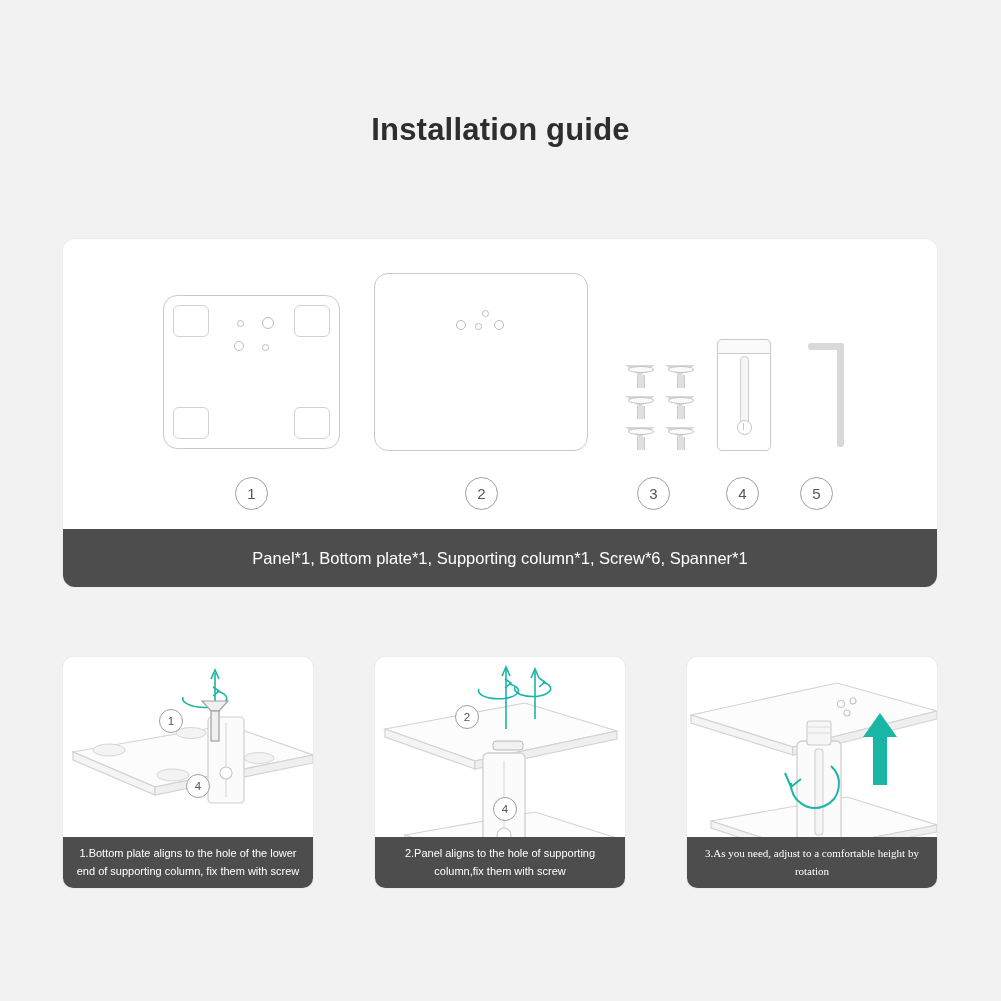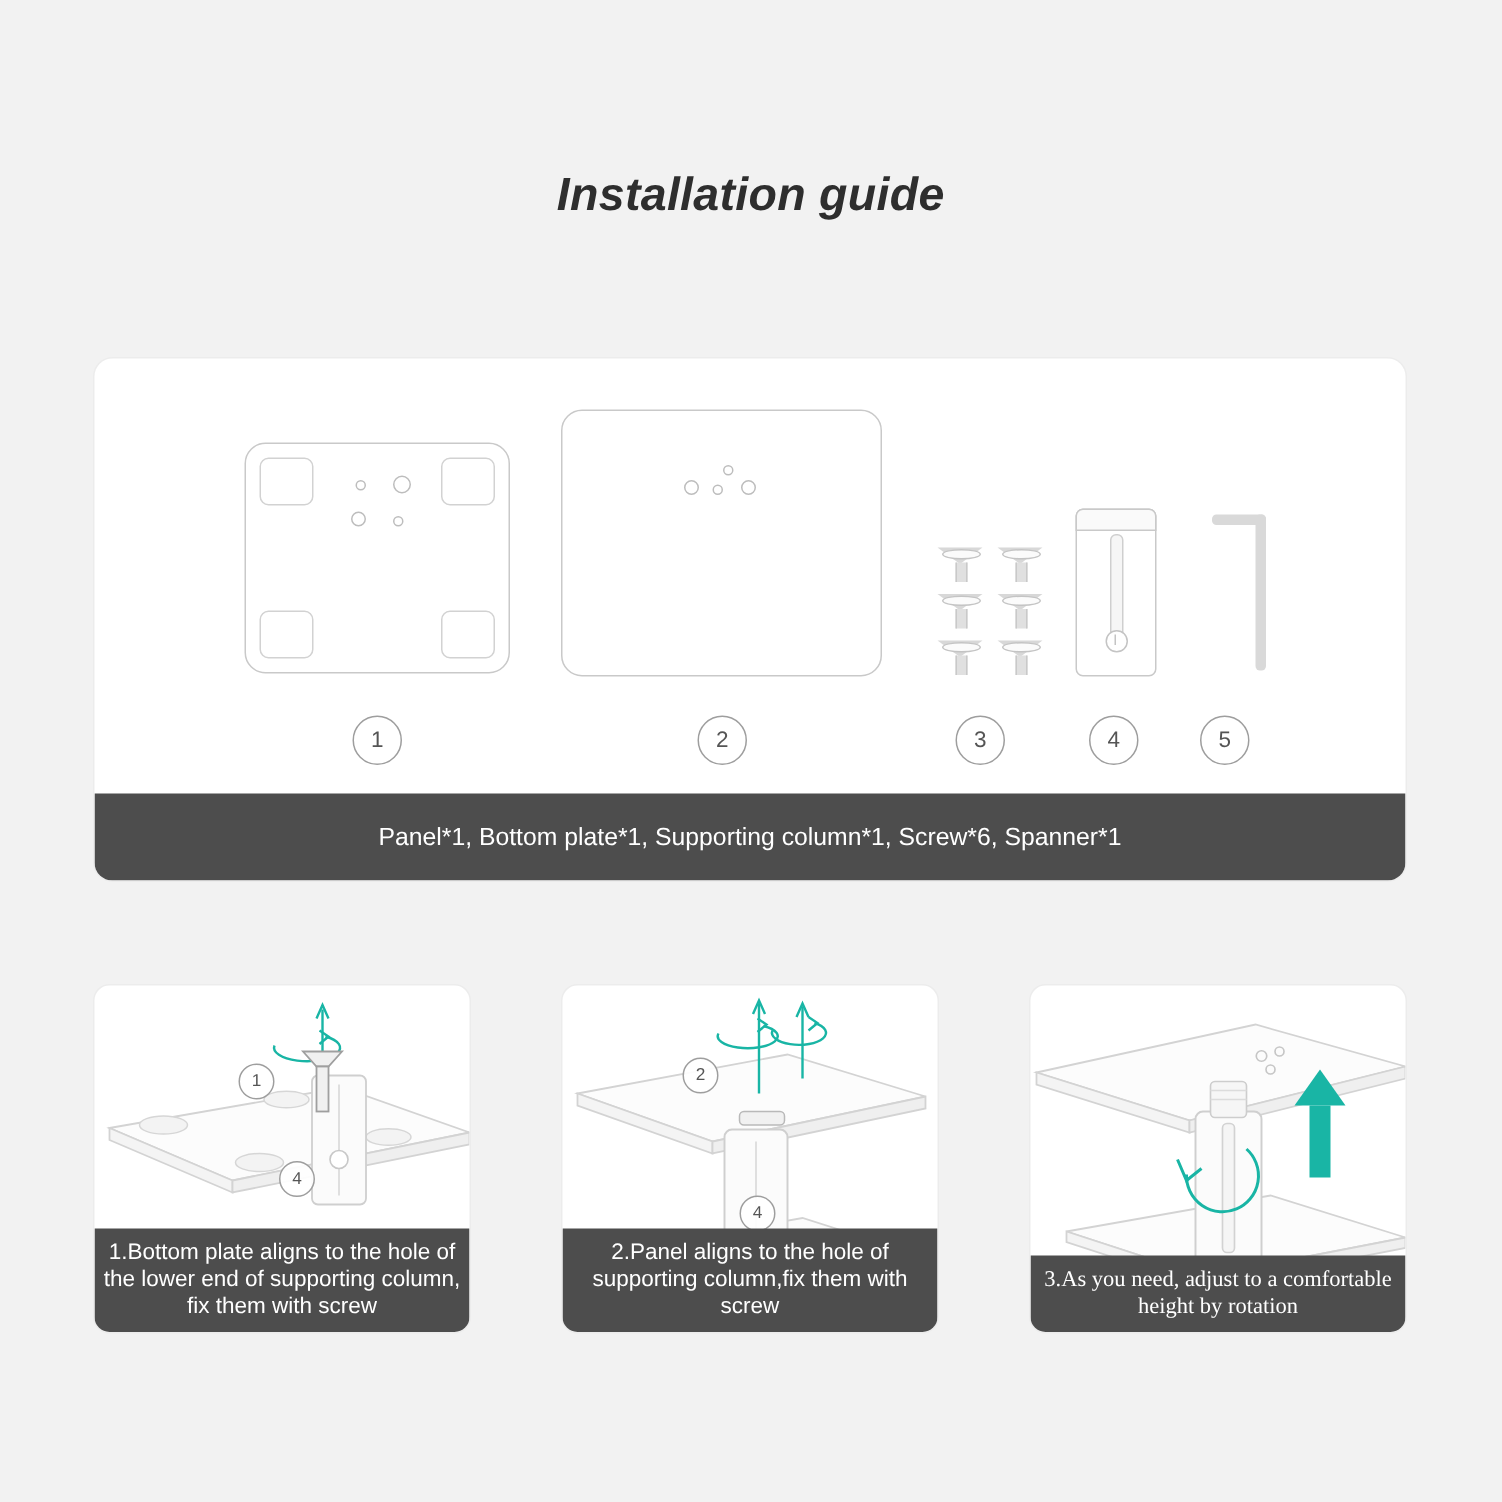--- a/index.html
+++ b/index.html
@@ -21,21 +21,20 @@
   .title {
     position: absolute;
     top: 112px;
     left: 0;
     width: 1001px;
     text-align: center;
     font-size: 31px;
     font-weight: bold;
     color: #2e2e2e;
     letter-spacing: 0.2px;
-    font-style: italic;
   }
 
   
   .parts-card {
     position: absolute;
     left: 63px;
     top: 239px;
     width: 874px;
     height: 348px;
     background: #ffffff;
@@ -246,21 +245,21 @@
     width: 250px;
     height: 231px;
   }
   .step-caption {
     position: absolute;
     left: 0;
     bottom: 0;
     width: 250px;
     background: #4d4d4d;
     color: #ffffff;
-    font-size: 15px;
+    font-size: 11px;
     line-height: 18px;
     text-align: center;
     padding: 7px 6px 8px 6px;
     box-sizing: border-box;
   }
   .sm-badge {
     position: absolute;
     width: 22px;
     height: 22px;
     border-radius: 50%;

